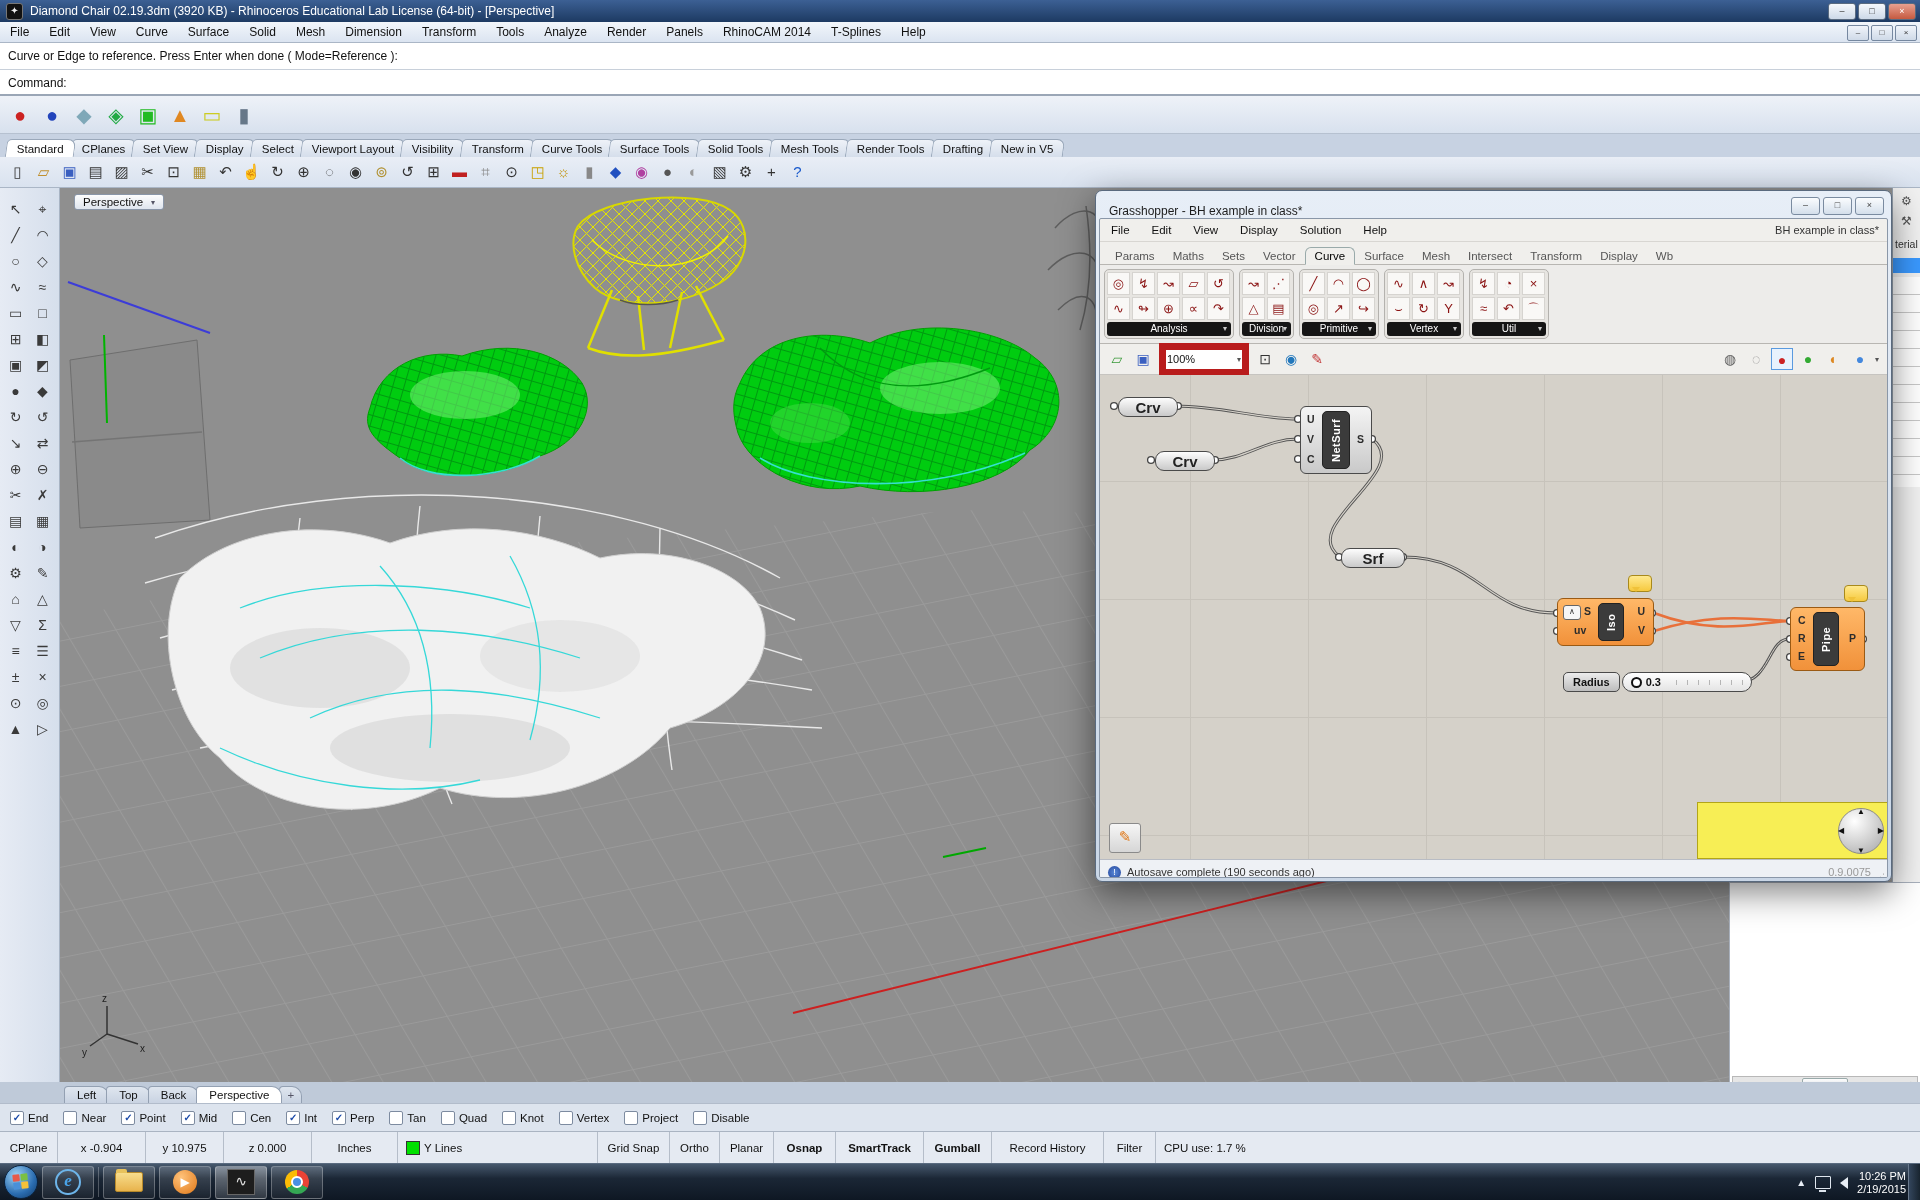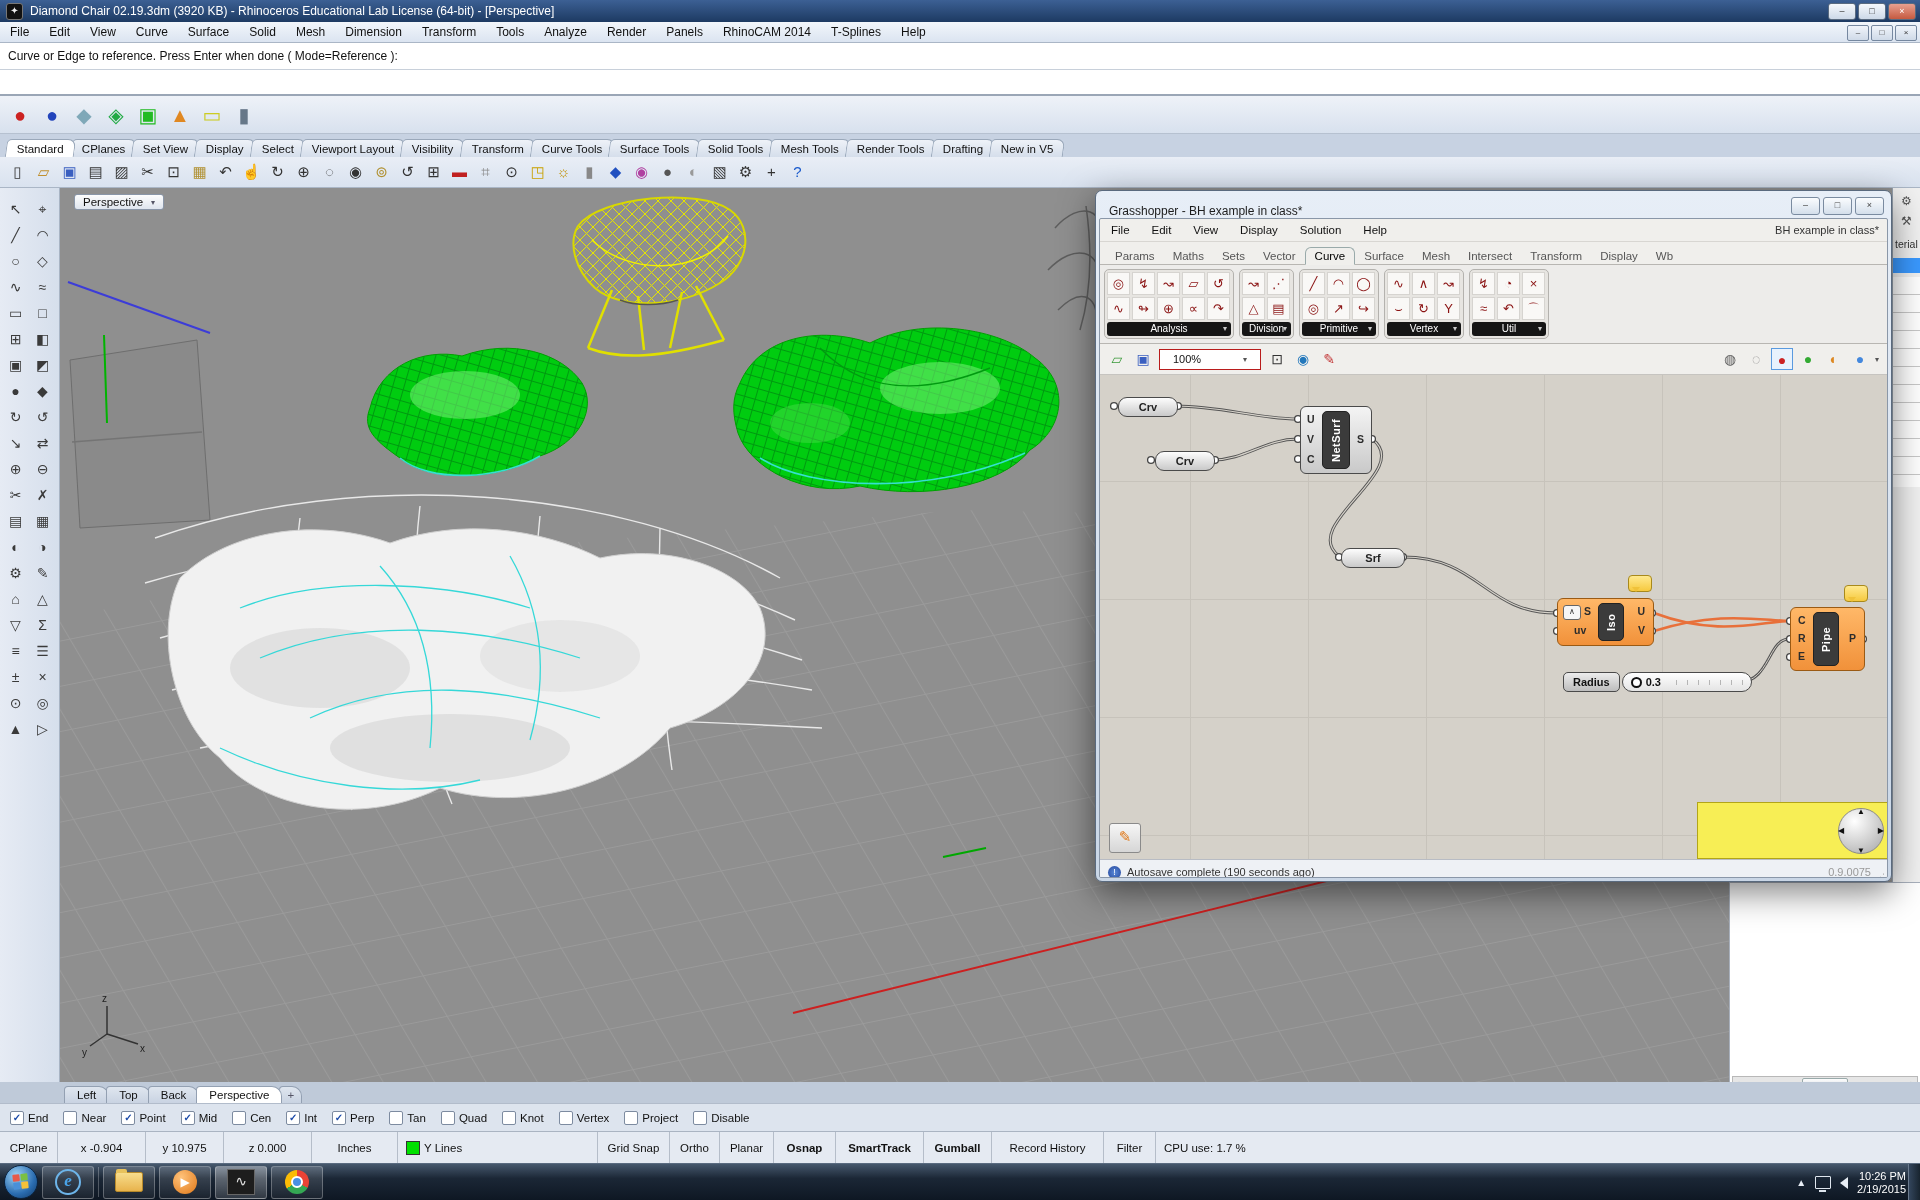--- a/index.html
+++ b/index.html
@@ -96,30 +96,30 @@
   .gh-tab.active{background:#f0efec;border:1px solid #9aa;border-bottom:1px solid #f0efec;border-radius:6px 6px 0 0;color:#000;position:relative;z-index:2;margin-bottom:-1px;}
   .gh-palette{height:80px;border-top:1px solid #b8b6b2;border-bottom:1px solid #b8b6b2;background:#edecea;display:flex;gap:5px;padding:4px 4px;box-sizing:border-box;}
   .gh-group{background:#e7e5e1;border:1px solid #b4b2ae;border-radius:5px;display:flex;flex-direction:column;padding:2px;box-sizing:border-box;}
   .gg-icons{flex:1;display:grid;grid-template-rows:24px 24px;grid-auto-flow:column;grid-auto-columns:24px;gap:1px;justify-content:center;}
   .gg-icons .pic{width:23px;height:23px;background:#f9f8f6;border:1px solid #d6d4d0;box-sizing:border-box;color:#8a1212;font-size:13px;line-height:21px;text-align:center;}
   .gg-label{height:14px;background:#151515;color:#fff;font-size:10px;line-height:14px;text-align:center;border-radius:3px;position:relative;}
   .gg-label .arr{position:absolute;right:4px;font-size:8px;color:#ccc;}
   .gh-toolbar{height:30px;display:flex;align-items:center;gap:5px;padding-left:6px;border-bottom:1px solid #c6c4c0;position:relative;}
   .gtool{width:22px;height:22px;font-size:14px;line-height:22px;text-align:center;}
   .gtool.active{border:1px solid #5a9adf;background:#e8f2fd;box-sizing:border-box;}
-  .gh-zoom{width:74px;height:19px;background:#fff;border:1px solid #b91c1c;font-size:11px;display:flex;align-items:center;justify-content:space-between;padding:0 13px;}
+  .gh-zoom{width:74px;height:19px;background:#fff;border:7px solid #b91c1c;font-size:11px;display:flex;align-items:center;justify-content:space-between;padding:0 1px;}
   .gh-tb-right{position:absolute;right:8px;display:flex;align-items:center;gap:4px;}
   .dropcaret{font-size:8px;color:#555;}
   .gh-canvas{height:484px;position:relative;background-color:#d5d1c9;background-image:linear-gradient(#c7c3bb 1px,transparent 1px),linear-gradient(90deg,#c7c3bb 1px,transparent 1px);background-size:118px 118px;background-position:-28px -12px;overflow:hidden;}
   .gh-status{height:24px;background:#eef1f5;border-top:1px solid #b8bcc4;display:flex;align-items:center;padding:0 8px;font-size:11px;color:#333;position:relative;}
   .ghs-icon{width:13px;height:13px;border-radius:50%;background:radial-gradient(#5a8ad8,#23449a);color:#fff;font-size:9px;line-height:13px;text-align:center;margin-right:6px;}
   .gh-version{position:absolute;right:16px;color:#999;}
   .gh-grip{position:absolute;right:2px;bottom:2px;color:#aaa;font-size:9px;}
   
-  .cap{position:absolute;background:linear-gradient(#fdfdfd,#c9c9c9);border:1px solid #4a4a4a;border-radius:9px;font-size:11px;font-weight:bold;color:#222;display:flex;align-items:center;justify-content:center;}
+  .cap{position:absolute;background:linear-gradient(#fdfdfd,#c9c9c9);border:1px solid #4a4a4a;border-radius:9px;font-size:15px;font-weight:bold;color:#222;display:flex;align-items:center;justify-content:center;}
   .bignode{position:absolute;background:linear-gradient(#f4f4f4,#c9c9c9);border:1px solid #4a4a4a;border-radius:6px;}
   .orangenode{background:linear-gradient(#ffb868,#f1913a);border:1px solid #9a5a14;}
   .vlabel{position:absolute;top:4px;bottom:4px;background:#3b3b3b;border:1px solid #222;border-radius:5px;color:#fff;writing-mode:vertical-rl;transform:rotate(180deg);display:flex;align-items:center;justify-content:center;font-size:11px;font-weight:bold;letter-spacing:.5px;}
   .pin{position:absolute;font-size:10.5px;font-weight:bold;color:#2c2c2c;}
   .isoicon{position:absolute;left:5px;top:6px;width:16px;height:13px;background:#f6f6f6;border:1px solid #666;border-radius:3px;font-size:8px;line-height:12px;text-align:center;color:#333;}
   .balloon{position:absolute;width:22px;height:15px;background:linear-gradient(#ffe98e,#f6c93e);border:1px solid #a8891c;border-radius:4px;z-index:3;}
   .balloon::after{content:"";position:absolute;left:3px;bottom:-5px;border:4px solid transparent;border-top:5px solid #f0c23a;}
   .slider{position:absolute;display:flex;height:20px;}
   .slider-name{background:linear-gradient(#ececec,#bdbdbd);border:1px solid #4a4a4a;border-radius:5px;padding:0 9px;font-size:11px;font-weight:bold;display:flex;align-items:center;}
   .slider-track{width:120px;background:linear-gradient(#fff,#e4e4e4);border:1px solid #4a4a4a;border-radius:10px;margin-left:2px;display:flex;align-items:center;padding-left:8px;font-size:11px;font-weight:bold;position:relative;}
@@ -164,20 +164,21 @@
       <span class="mi">Help</span>
   </div>
   <div class="mdibtns">
     <span class="mdibtn">–</span>
     <span class="mdibtn">□</span>
     <span class="mdibtn">×</span>
   </div>
 
   <div class="abs cmdarea">
     <div class="cmdline1">Curve or Edge to reference. Press Enter when done ( Mode=Reference ):</div>
+    <div class="cmdline2">Command:</div>
   </div>
 
   <div class="abs quickrow">
     <span class="qicon" style="color: rgb(204, 34, 34);">●</span>
       <span class="qicon" style="color: rgb(34, 68, 187);">●</span>
       <span class="qicon" style="color: rgb(127, 168, 184);">◆</span>
       <span class="qicon" style="color: rgb(34, 170, 68);">◈</span>
       <span class="qicon" style="color: rgb(34, 187, 34);">▣</span>
       <span class="qicon" style="color: rgb(224, 136, 34);">▲</span>
       <span class="qicon" style="color: rgb(204, 204, 34);">▭</span>

